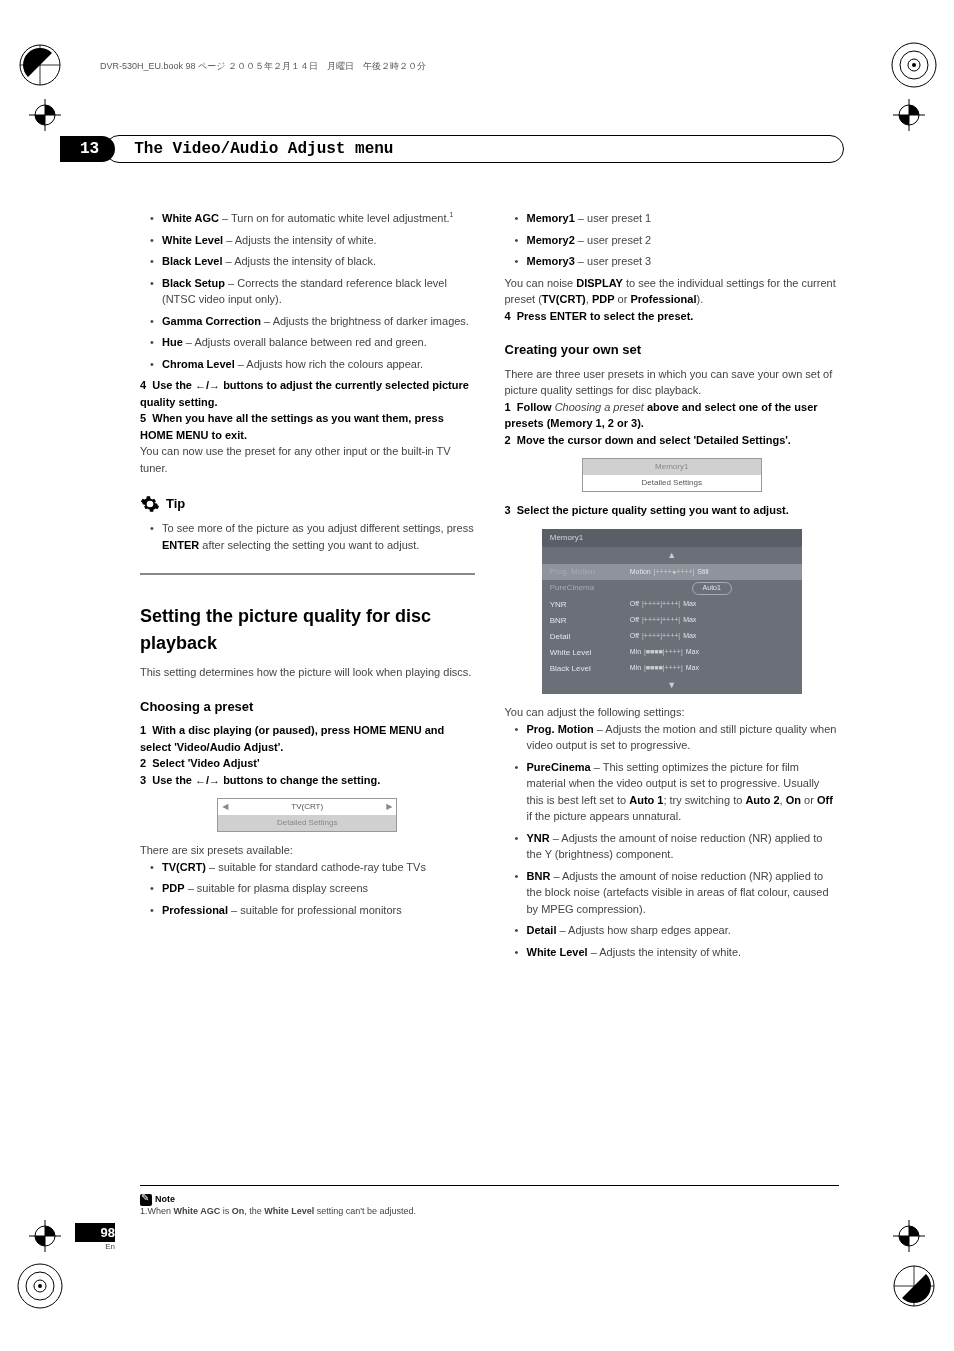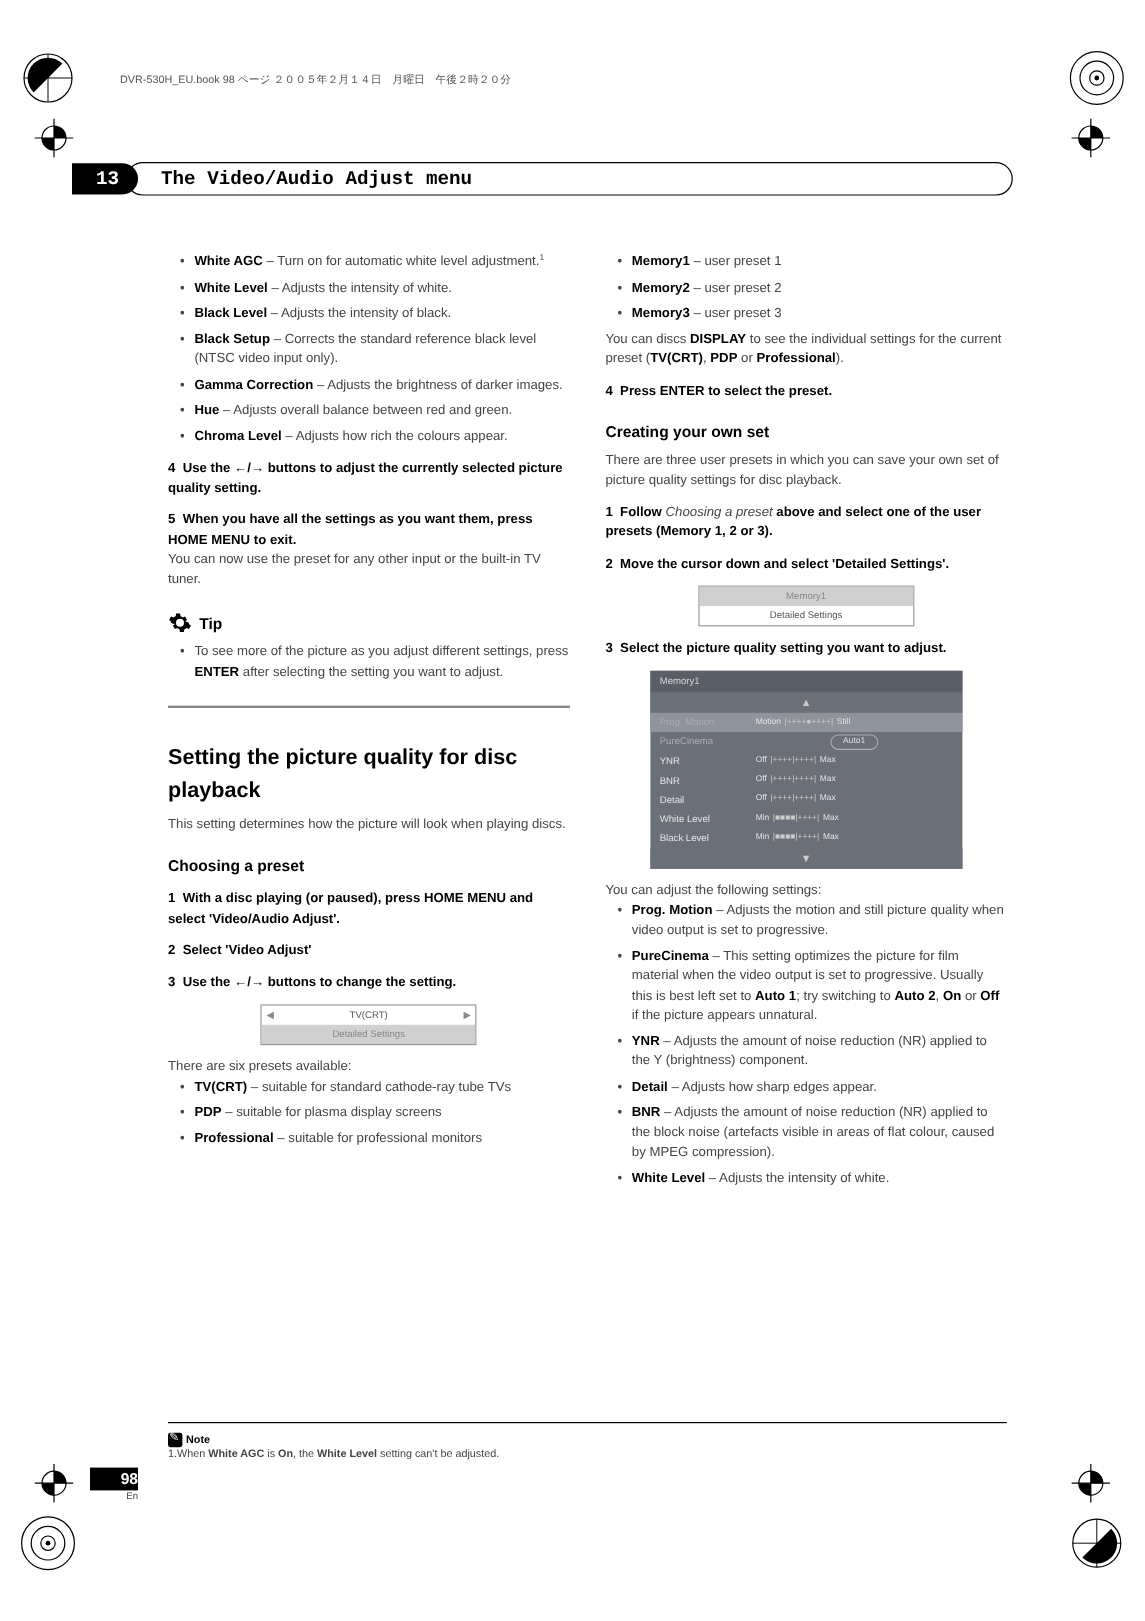--- a/index.html
+++ b/index.html
@@ -86,28 +86,28 @@
   .col {
     flex: 1;
     font-size: 11px;
     line-height: 1.5;
     color: #444;
   }
   .col ul { list-style: none; padding-left: 12px; }
   .col ul li { position: relative; padding-left: 10px; margin-bottom: 5px; }
   .col ul li:before { content: "•"; position: absolute; left: -2px; }
   .col b, .col strong { color: #000; font-weight: bold; }
-  .step { margin-top: 10px; }
+  .step { }
   .step-num { font-weight: bold; color: #000; }
   .step-body { font-weight: bold; color: #000; }
   .plain { font-weight: normal; color: #444; }
 
   .tip-head {
     display: flex;
-    align-items: flex-end;
+    align-items: flex-start;
     gap: 6px;
     margin: 18px 0 6px 0;
     font-weight: bold;
     color: #000;
     font-size: 13px;
   }
   .gear-icon { width: 20px; height: 20px; }
 
   h2.section {
     font-size: 18px;
@@ -356,21 +356,21 @@
     </ul>
   </div>
 
   <div class="col">
     <ul>
       <li><b>Memory1</b><span> – user preset 1</span></li>
       <li><b>Memory2</b><span> – user preset 2</span></li>
       <li><b>Memory3</b><span> – user preset 3</span></li>
     </ul>
     <div class="plain">
-      <span>You can discs </span><b>DISPLAY</b><span> to see the individual settings for the current preset (</span><b>TV(CRT)</b><span>, </span><b>PDP</b><span> or </span><b>Professional</b><span>).</span>
+      <span>You can noise </span><b>DISPLAY</b><span> to see the individual settings for the current preset (</span><b>TV(CRT)</b><span>, </span><b>PDP</b><span> or </span><b>Professional</b><span>).</span>
     </div>
     <div class="step"><span class="step-num">4</span>&nbsp;&nbsp;<span class="step-body">Press ENTER to select the preset.</span></div>
 
     <h3 class="subsection">Creating your own set</h3>
     <div class="plain">There are three user presets in which you can save your own set of picture quality settings for disc playback.</div>
 
     <div class="step"><span class="step-num">1</span>&nbsp;&nbsp;<span class="step-body"><span>Follow </span><span class="italic plain" style="font-weight:normal">Choosing a preset</span><span> above and select one of the user presets (Memory 1, 2 or 3).</span></span></div>
     <div class="step"><span class="step-num">2</span>&nbsp;&nbsp;<span class="step-body">Move the cursor down and select 'Detailed Settings'.</span></div>
 
     <div class="preset-box">
@@ -440,22 +440,22 @@
             </span></span>
         </div>
       <div class="mt-arrow">▼</div>
     </div>
 
     <div class="plain">You can adjust the following settings:</div>
     <ul>
       <li><b>Prog. Motion</b><span> – Adjusts the motion and still picture quality when video output is set to progressive.</span></li>
       <li><b>PureCinema</b><span> – This setting optimizes the picture for film material when the video output is set to progressive. Usually this is best left set to </span><b>Auto 1</b><span>; try switching to </span><b>Auto 2</b><span>, </span><b>On</b><span> or </span><b>Off</b><span> if the picture appears unnatural.</span></li>
       <li><b>YNR</b><span> – Adjusts the amount of noise reduction (NR) applied to the Y (brightness) component.</span></li>
+      <li><b>BNR</b><span> – Adjusts the amount of noise reduction (NR) applied to the block noise (artefacts visible in areas of flat colour, caused by MPEG compression).</span></li>
       <li><b>Detail</b><span> – Adjusts how sharp edges appear.</span></li>
-      <li><b>BNR</b><span> – Adjusts the amount of noise reduction (NR) applied to the block noise (artefacts visible in areas of flat colour, caused by MPEG compression).</span></li>
       <li><b>White Level</b><span> – Adjusts the intensity of white.</span></li>
     </ul>
   </div>
 </div>
 
 <div class="footnote-sep"></div>
 <div class="footnote">
   <span class="note-icon"></span><span class="note-label">Note</span><br>
   <span>1.When </span><b>White AGC</b><span> is </span><b>On</b><span>, the </span><b>White Level</b><span> setting can't be adjusted.</span>
 </div>

